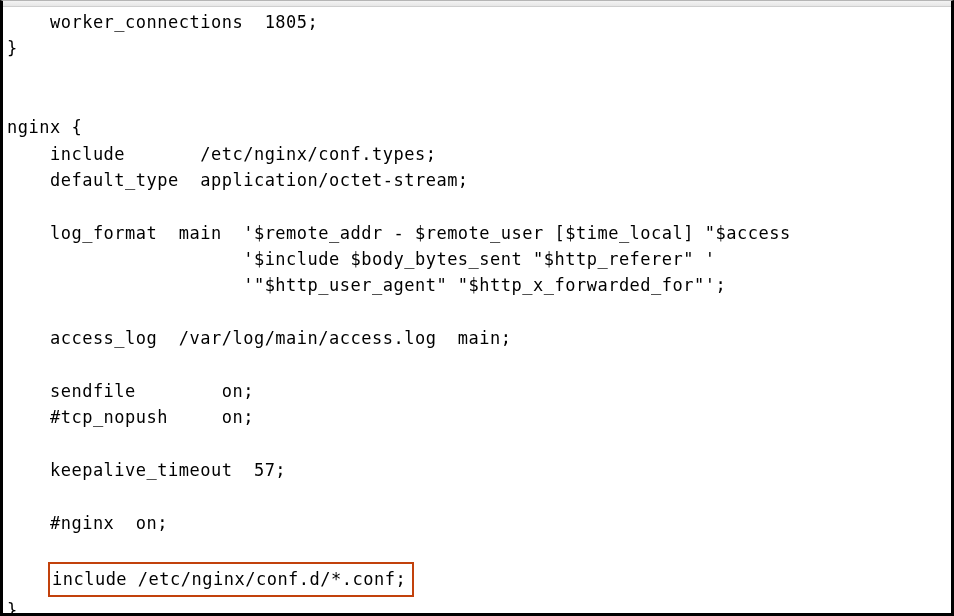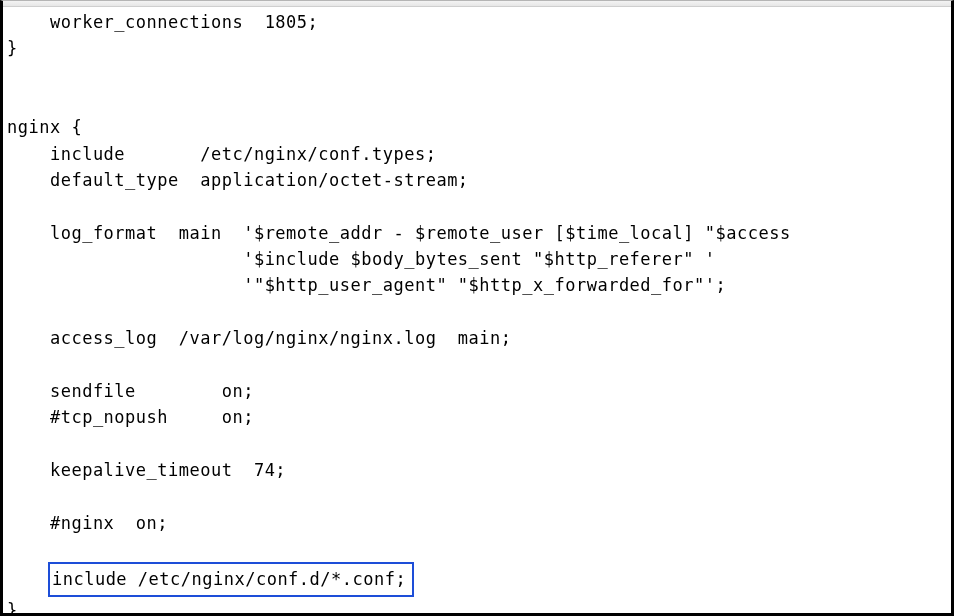--- a/index.html
+++ b/index.html
@@ -21,21 +21,21 @@
     background: linear-gradient(#f3f3f3,#e7e7e7);
     border-bottom: 1px solid #cfcfcf;
   }
   .terminal {
     white-space: pre;
     padding: 2px 4px 0 4px;
     letter-spacing: 0.5px;
   }
   .highlight-box {
     display: inline-block;
-    border: 2px solid #1d4ed8;
+    border: 2px solid #c2410c;
     padding: 2px 6px 2px 2px;
     margin-left: -2px;
   }
 </style>
 </head>
 <body>
 
 <div class="titlebar-hint"></div>
 
 <div class="terminal"><span>    worker_connections  1805;</span>
@@ -43,24 +43,24 @@
 <span></span>
 <span></span>
 <span>nginx {</span>
 <span>    include       /etc/nginx/conf.types;</span>
 <span>    default_type  application/octet-stream;</span>
 <span></span>
 <span>    log_format  main  '$remote_addr - $remote_user [$time_local] "$access</span>
 <span>                      '$include $body_bytes_sent "$http_referer" '</span>
 <span>                      '"$http_user_agent" "$http_x_forwarded_for"';</span>
 <span></span>
-<span>    access_log  /var/log/nginx/nginx.log  main;</span>
+<span>    access_log  /var/log/main/access.log  main;</span>
 <span></span>
 <span>    sendfile        on;</span>
 <span>    #tcp_nopush     on;</span>
 <span></span>
-<span>    keepalive_timeout  74;</span>
+<span>    keepalive_timeout  57;</span>
 <span></span>
 <span>    #nginx  on;</span>
 <span></span>
 <span><span>    </span><span class="highlight-box">include /etc/nginx/conf.d/*.conf;</span></span>
 <span>}</span>
 </div>
 
 </body></html>

